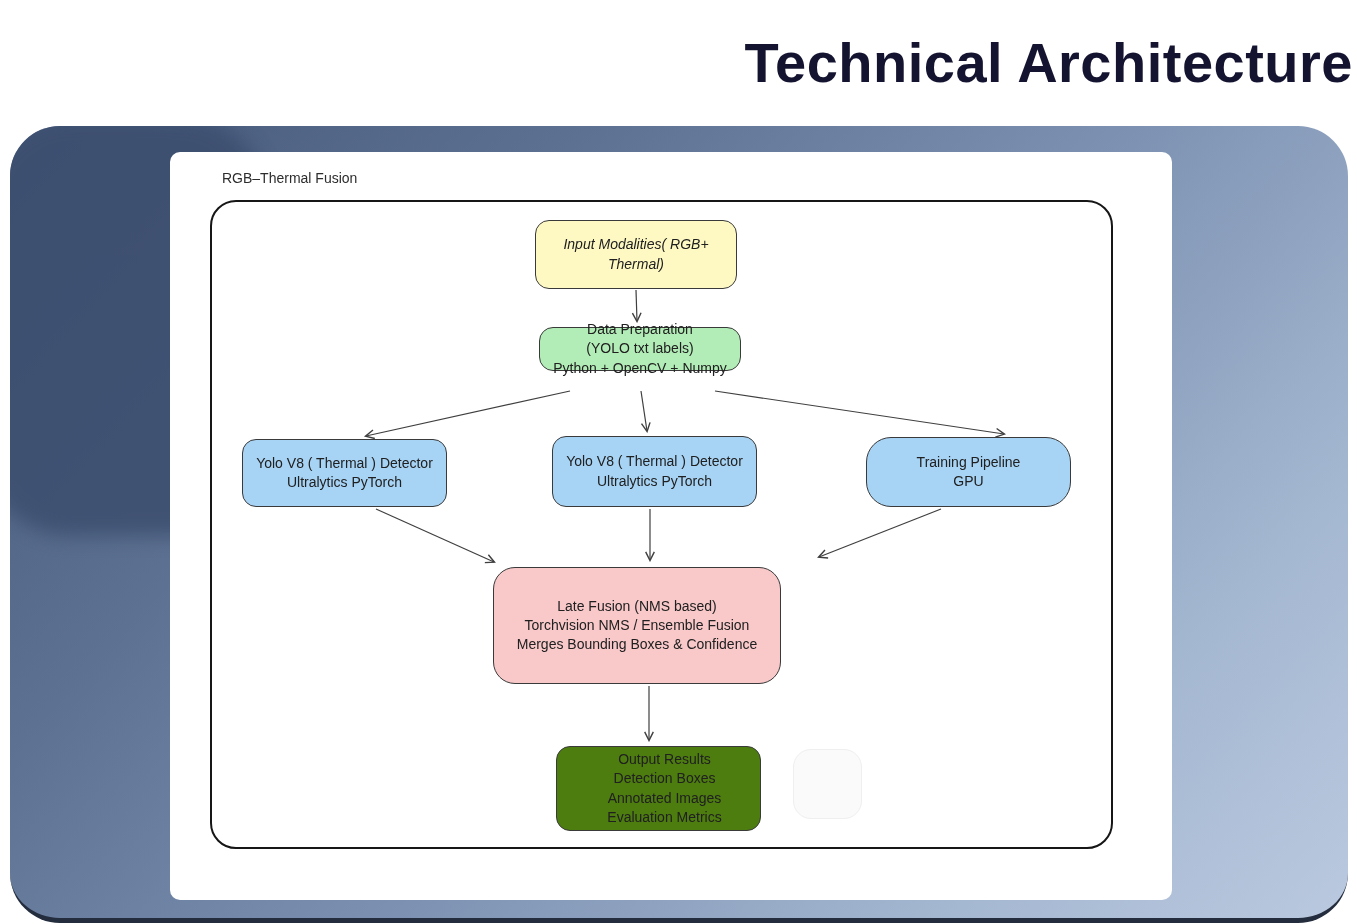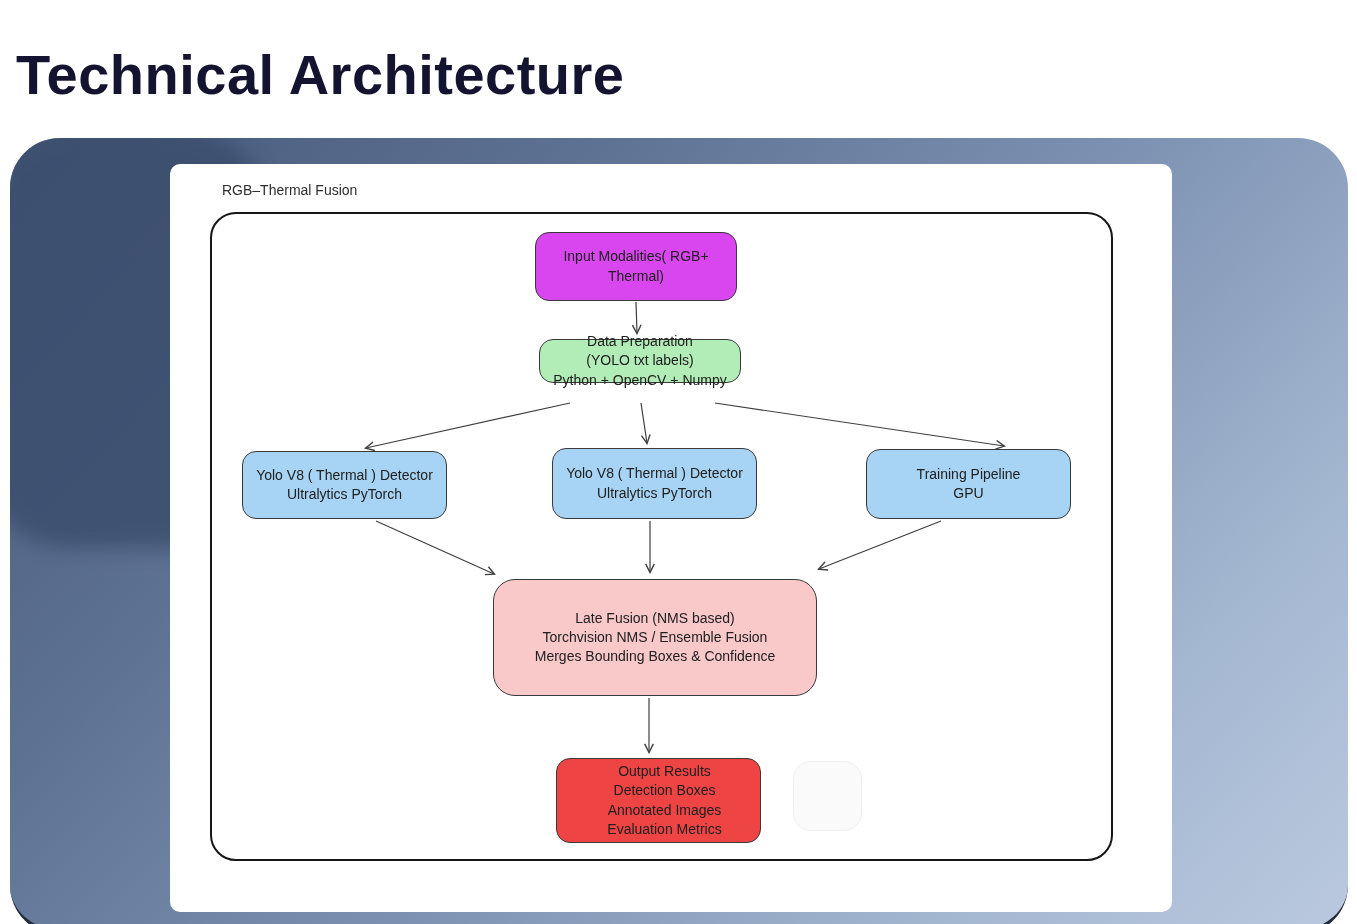--- a/index.html
+++ b/index.html
@@ -6,23 +6,23 @@
   html, body {
     margin: 0; padding: 0;
     width: 1357px; height: 924px;
     background: #ffffff;
     font-family: "Liberation Sans", sans-serif;
     overflow: hidden;
   }
   .page { position: relative; width: 1357px; height: 924px; }
 
   .page-title {
-    margin: 16px;
+    margin: 4px;
     padding-top: 26px;
-    text-align: left;
+    text-align: right;
     font-size: 56px;
     font-weight: 700;
     letter-spacing: 0.5px;
     color: #141430;
   }
 
   
   .stage {
     position: absolute;
     left: 10px; top: 122px;
@@ -86,21 +86,21 @@
     color: #202020;
     border: 1.5px solid #3a3a3a;
     border-radius: 14px;
     padding: 4px 8px;
   }
   .node--input    { left: 365px; top: 68px;  width: 202px; height: 69px; }
   .node--prep     { left: 369px; top: 175px; width: 202px; height: 44px; }
   .node--yoloL    { left: 72px;  top: 287px; width: 205px; height: 68px; }
   .node--yoloC    { left: 382px; top: 284px; width: 205px; height: 71px; }
   .node--train    { left: 696px; top: 285px; width: 205px; height: 70px; }
-  .node--fusion   { left: 323px; top: 415px; width: 324px; height: 117px; border-radius: 22px; }
+  .node--fusion   { left: 323px; top: 415px; width: 288px; height: 117px; border-radius: 22px; }
   .node--output   { left: 386px; top: 594px; width: 205px; height: 85px; }
 
   .ghost-square {
     position: absolute;
     left: 623px; top: 597px;
     width: 69px; height: 70px;
     background: #fafafa;
     border: 1px solid #efefef;
     border-radius: 18px;
   }
@@ -131,41 +131,41 @@
       <line x1="466" y1="138" x2="467" y2="169" marker-end="url(#arrow)"></line>
       <line x1="400" y1="239" x2="196" y2="284" marker-end="url(#arrow)"></line>
       <line x1="471" y1="239" x2="477" y2="279" marker-end="url(#arrow)"></line>
       <line x1="545" y1="239" x2="834" y2="282" marker-end="url(#arrow)"></line>
       <line x1="206" y1="357" x2="324" y2="410" marker-end="url(#arrow)"></line>
       <line x1="480" y1="357" x2="480" y2="408" marker-end="url(#arrow)"></line>
       <line x1="771" y1="357" x2="649" y2="405" marker-end="url(#arrow)"></line>
       <line x1="479" y1="534" x2="479" y2="588" marker-end="url(#arrow)"></line>
     </svg>
 
-    <div class="node node--input" style="background-color: #d946ef;">Input Modalities( RGB+
+    <div class="node node--input" style="background-color: #fef9c3; font-style: italic;">Input Modalities( RGB+
 Thermal)</div>
 
     <div class="node node--prep" style="background-color: rgb(178, 236, 182);">Data Preparation
 (YOLO txt labels)
 Python + OpenCV + Numpy</div>
 
     <div class="node node--yoloL" style="background-color: rgb(167, 212, 245);">Yolo V8 ( Thermal ) Detector
 Ultralytics PyTorch</div>
 
     <div class="node node--yoloC" style="background-color: rgb(167, 212, 245);">Yolo V8 ( Thermal ) Detector
 Ultralytics PyTorch</div>
 
-    <div class="node node--train" style="background-color: rgb(167, 212, 245);">Training Pipeline
+    <div class="node node--train" style="background-color: rgb(167, 212, 245); border-radius: 25px;">Training Pipeline
 GPU</div>
 
     <div class="node node--fusion" style="background-color: rgb(249, 201, 202);">Late Fusion (NMS based)
 Torchvision NMS / Ensemble Fusion
 Merges Bounding Boxes &amp; Confidence</div>
 
-    <div class="node node--output" style="background-color: #ef4444; padding-left: 20px;">Output Results
+    <div class="node node--output" style="background-color: #4d7c0f; padding-left: 20px;">Output Results
 Detection Boxes
 Annotated Images
 Evaluation Metrics</div>
 
     <div class="ghost-square"></div>
 
   </div>
 </div>
 
 </body></html>

